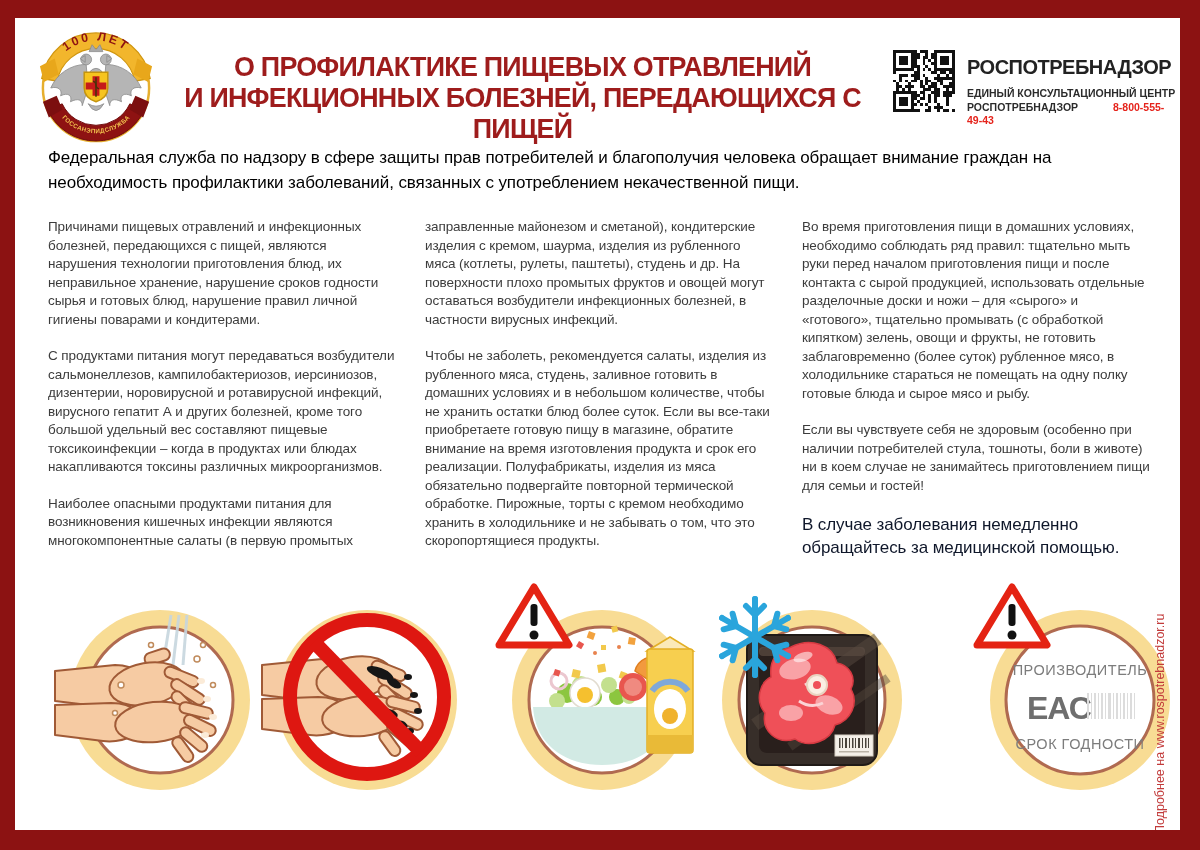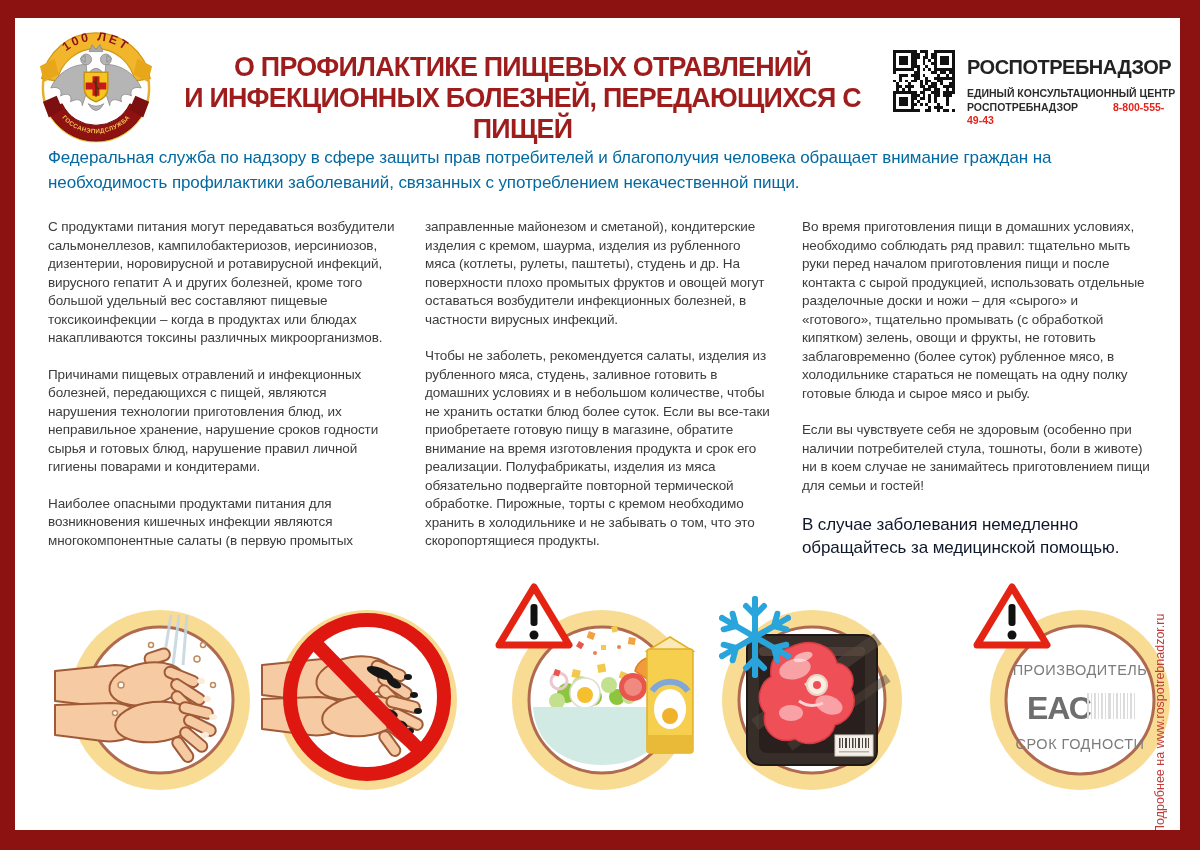--- a/index.html
+++ b/index.html
@@ -15,21 +15,21 @@
     transform:scaleX(.96);transform-origin:center top;
   }
   .emblem{left:22px;top:10px;width:118px;height:118px;}
   .hq{left:878px;top:32px;width:62px;height:62px;}
   .agency{left:952px;top:38px;width:210px;}
   .agency .name{font-size:20px;font-weight:bold;color:#222;letter-spacing:-0.5px;margin:0 0 8px 0;}
   .agency .sub{font-size:10.5px;font-weight:bold;color:#2B2B2B;line-height:13.5px;letter-spacing:0;}
   .agency .phone{color:#E5231B;padding-left:32px;}
   .intro{
     left:33px;top:127px;width:1078px;font-size:17px;line-height:25px;
-    color:#0369a1;letter-spacing:-0.1px;
+    color:#000000;letter-spacing:-0.1px;
   }
   .cols{
     left:33px;top:200px;width:1102px;display:grid;
     grid-template-columns:348px 348px 348px;column-gap:29px;
     font-size:13.5px;line-height:18.5px;color:#3C3C3C;letter-spacing:-0.1px;
   }
   .cols p{margin:0 0 18px 0;}
   .alert{color:#0f172a;font-size:17px;line-height:23px;margin-top:6px;}
   .icon{position:absolute;width:210px;height:220px;top:567px;}
   .icon svg{overflow:visible;display:block;}
@@ -346,22 +346,22 @@
     <div class="sub">
       <div>ЕДИНЫЙ КОНСУЛЬТАЦИОННЫЙ ЦЕНТР</div>
       <div><span>РОСПОТРЕБНАДЗОР</span> <span class="phone">8-800-555-49-43</span></div>
     </div>
   </div>
 
   <div class="abs intro">Федеральная служба по надзору в сфере защиты прав потребителей и благополучия человека обращает внимание граждан на необходимость профилактики заболеваний, связанных с употреблением некачественной пищи.</div>
 
   <div class="abs cols">
     <div>
+      <p>Причинами пищевых отравлений и инфекционных болезней, передающихся с пищей, являются нарушения технологии приготовления блюд, их неправильное хранение, нарушение сроков годности сырья и готовых блюд, нарушение правил личной гигиены поварами и кондитерами.</p>
       <p>С продуктами питания могут передаваться возбудители сальмонеллезов, кампилобактериозов, иерсиниозов, дизентерии, норовирусной и ротавирусной инфекций, вирусного гепатит А и других болезней, кроме того большой удельный вес составляют пищевые токсикоинфекции – когда в продуктах или блюдах накапливаются токсины различных микроорганизмов.</p>
-      <p>Причинами пищевых отравлений и инфекционных болезней, передающихся с пищей, являются нарушения технологии приготовления блюд, их неправильное хранение, нарушение сроков годности сырья и готовых блюд, нарушение правил личной гигиены поварами и кондитерами.</p>
       <p>Наиболее опасными продуктами питания для возникновения кишечных инфекции являются многокомпонентные салаты (в первую промытых</p>
     </div>
     <div>
       <p>заправленные майонезом и сметаной), кондитерские изделия с кремом, шаурма, изделия из рубленного мяса (котлеты, рулеты, паштеты), студень и др. На поверхности плохо промытых фруктов и овощей могут оставаться возбудители инфекционных болезней, в частности вирусных инфекций.</p>
       <p>Чтобы не заболеть, рекомендуется салаты, изделия из рубленного мяса, студень, заливное готовить в домашних условиях и в небольшом количестве, чтобы не хранить остатки блюд более суток. Если вы все-таки приобретаете готовую пищу в магазине, обратите внимание на время изготовления продукта и срок его реализации. Полуфабрикаты, изделия из мяса обязательно подвергайте повторной термической обработке. Пирожные, торты с кремом необходимо хранить в холодильнике и не забывать о том, что это скоропортящиеся продукты.</p>
     </div>
     <div>
       <p>Во время приготовления пищи в домашних условиях, необходимо соблюдать ряд правил: тщательно мыть руки перед началом приготовления пищи и после контакта с сырой продукцией, использовать отдельные разделочные доски и ножи – для «сырого» и «готового», тщательно промывать (с обработкой кипятком) зелень, овощи и фрукты, не готовить заблаговременно (более суток) рубленное мясо, в холодильнике стараться не помещать на одну полку готовые блюда и сырое мясо и рыбу.</p>
       <p>Если вы чувствуете себя не здоровым (особенно при наличии потребителей стула, тошноты, боли в животе) ни в коем случае не занимайтесь приготовлением пищи для семьи и гостей!</p>
       <p class="alert">В случае заболевания немедленно обращайтесь за медицинской помощью.</p>

